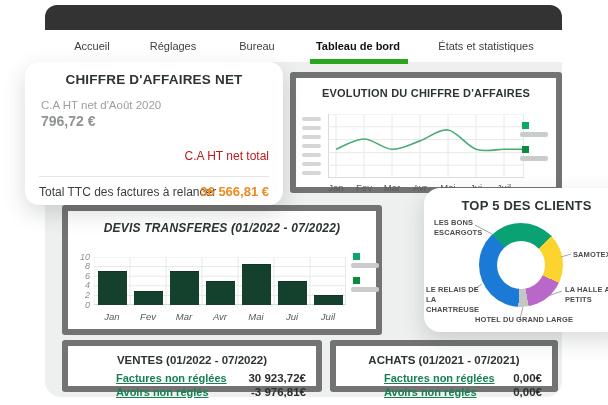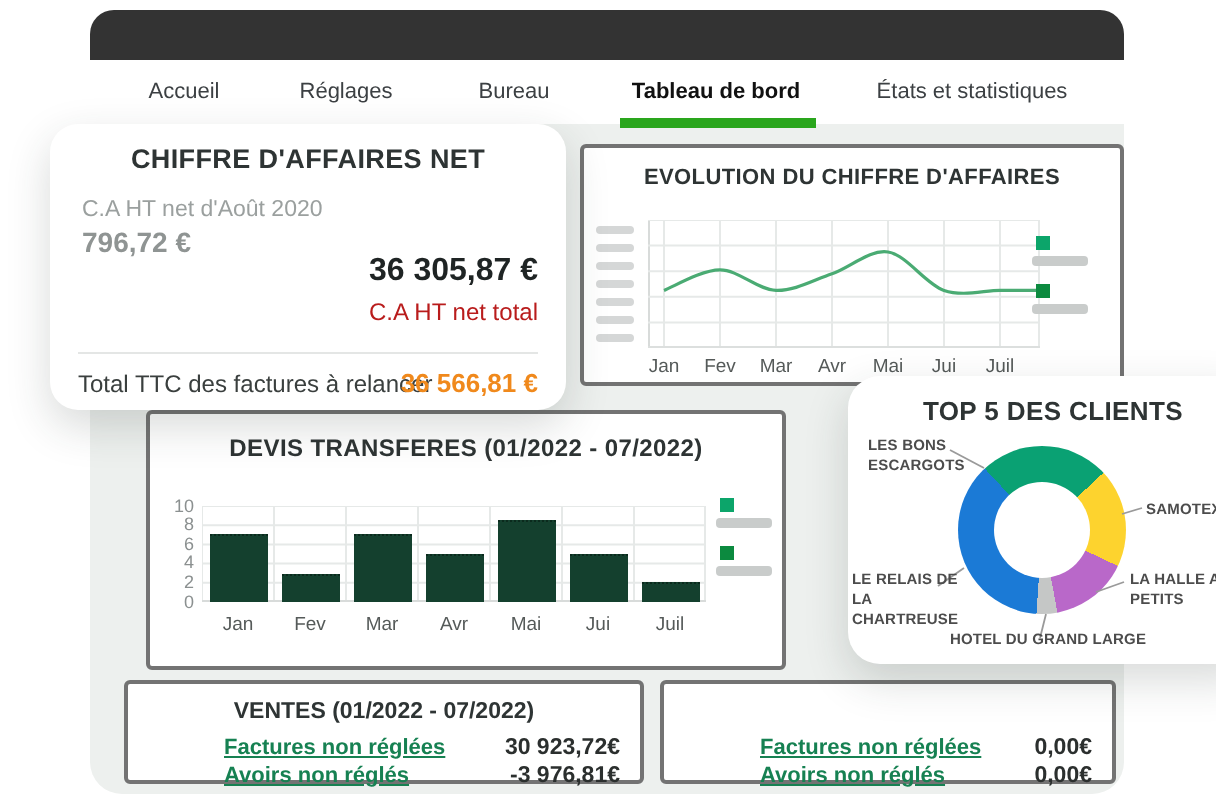--- a/index.html
+++ b/index.html
@@ -11,21 +11,21 @@
   .titlebar{height:25px;background:#333333;border-radius:12px 12px 0 0;}
   .nav{position:relative;height:32px;background:#ffffff;}
   .tab{position:absolute;top:0;height:32px;line-height:32px;font-size:11px;color:#3c4043;
        transform:translateX(-50%);white-space:nowrap;cursor:pointer;}
   .tab.active{font-weight:bold;color:#111;}
   .tab-underline{position:absolute;left:265px;top:29px;width:98px;height:5px;background:#2aa61d;z-index:6;}
   .main{height:335px;background:#edf0ee;border-radius:0 0 16px 16px;}
 
   
   .card{position:absolute;background:#ffffff;}
-  .chart-card{border:2px solid #737373;border-radius:3px;z-index:2;}
+  .chart-card{border:6px solid #737373;border-radius:3px;z-index:2;}
   .float-card{border-radius:14px;box-shadow:0 8px 22px rgba(40,50,45,.18);z-index:5;}
   .card-title{position:absolute;left:0;right:0;text-align:center;font-weight:bold;color:#2e3434;letter-spacing:.2px;}
 
   
   .ca-card{left:25px;top:62px;width:258px;height:143px;}
   .ca-card .card-title{top:10px;font-size:13.5px;}
   .ca-month-label{position:absolute;left:16px;top:37px;font-size:11.5px;color:#9ba09f;}
   .ca-month-value{position:absolute;left:16px;top:51px;font-size:14px;font-weight:bold;color:#8f9493;}
   .ca-total-value{position:absolute;right:14px;top:65px;font-size:16px;font-weight:bold;color:#1f2424;}
   .ca-total-label{position:absolute;right:14px;top:87px;font-size:12px;color:#b91c1c;}
@@ -43,21 +43,21 @@
   .ev-months{left:32px;top:104px;width:196px;height:12px;}
   .ev-months span{position:absolute;width:28px;text-align:center;}
   .legend{position:absolute;}
   .ev-legend{left:224px;top:44px;}
   .dv-legend{left:283px;top:42px;}
   .leg-item{margin-bottom:9px;}
   .leg-sq{display:block;width:7px;height:7px;margin-left:2px;}
   .leg-bar{display:block;width:28px;height:5px;background:#c9cccb;border-radius:2px;margin-top:3px;}
 
   
-  .devis{left:73px;top:205px;width:320px;height:130px;}
+  .devis{left:62px;top:205px;width:320px;height:130px;font-style:italic;}
   .devis .card-title{top:10px;font-size:12px;}
   .yticks{position:absolute;left:2px;top:46px;width:20px;height:48px;font-size:9px;color:#8b9090;}
   .yticks span{position:absolute;right:0;width:20px;text-align:right;line-height:9px;}
   .bar-plot{position:absolute;left:26px;top:46px;width:252px;height:48px;}
   .bar-plot svg{position:absolute;left:0;top:0;}
   .bar{position:absolute;bottom:0;width:29px;background:#14402e;border-top:1px dotted #0b2a1d;}
   .dv-months{left:26px;top:100px;width:252px;display:flex;}
   .dv-months span{width:36px;text-align:center;}
 
   
@@ -97,21 +97,20 @@
       <div class="tab" style="left:441px">États et statistiques</div>
       <div class="tab-underline"></div>
     </div>
     <div class="main"></div>
   </div>
 
   <div class="card float-card ca-card">
     <div class="card-title">CHIFFRE D'AFFAIRES NET</div>
     <div class="ca-month-label">C.A HT net d'Août 2020</div>
     <div class="ca-month-value">796,72 €</div>
-    <div class="ca-total-value">36 305,87 €</div>
     <div class="ca-total-label">C.A HT net total</div>
     <div class="ca-divider"></div>
     <div class="ca-relance-label">Total TTC des factures à relancer</div>
     <div class="ca-relance-value">36 566,81 €</div>
   </div>
 
   <div class="card chart-card evolution">
     <div class="card-title">EVOLUTION DU CHIFFRE D'AFFAIRES</div>
     <div class="ybars">
       <div></div>
@@ -242,20 +241,21 @@
       <span class="vlink">Factures non réglées</span>
       <span class="vval">30 923,72€</span>
     </div>
     <div class="vrow r2">
       <span class="vlink">Avoirs non réglés</span>
       <span class="vval">-3 976,81€</span>
     </div>
   </div>
 
   <div class="card chart-card achats">
+    <div class="vcard-title">ACHATS (01/2021 - 07/2021)</div>
     <div class="vrow r1">
       <span class="vlink">Factures non réglées</span>
       <span class="vval">0,00€</span>
     </div>
     <div class="vrow r2">
       <span class="vlink">Avoirs non réglés</span>
       <span class="vval">0,00€</span>
     </div>
   </div>
 

